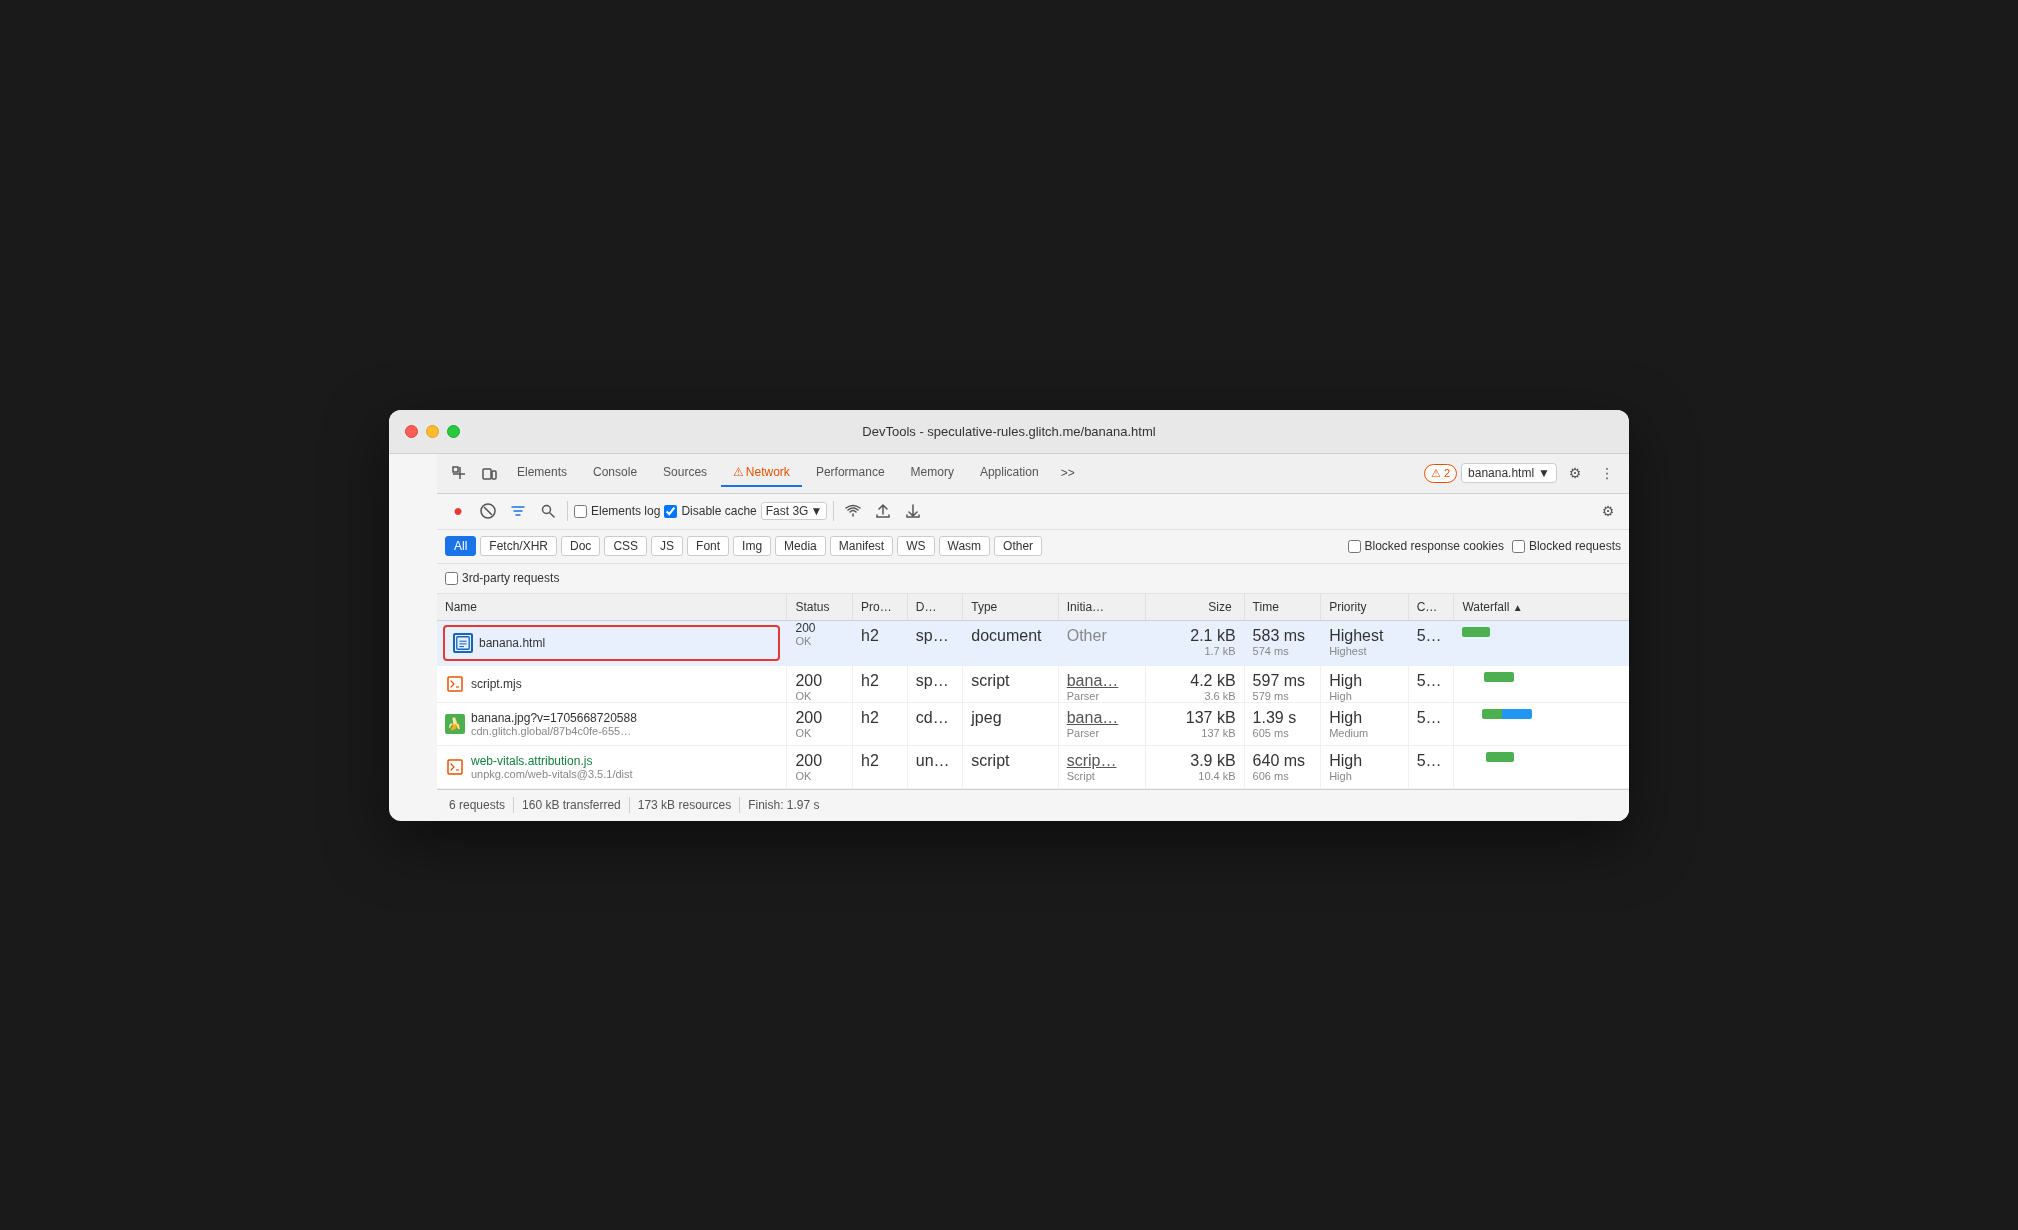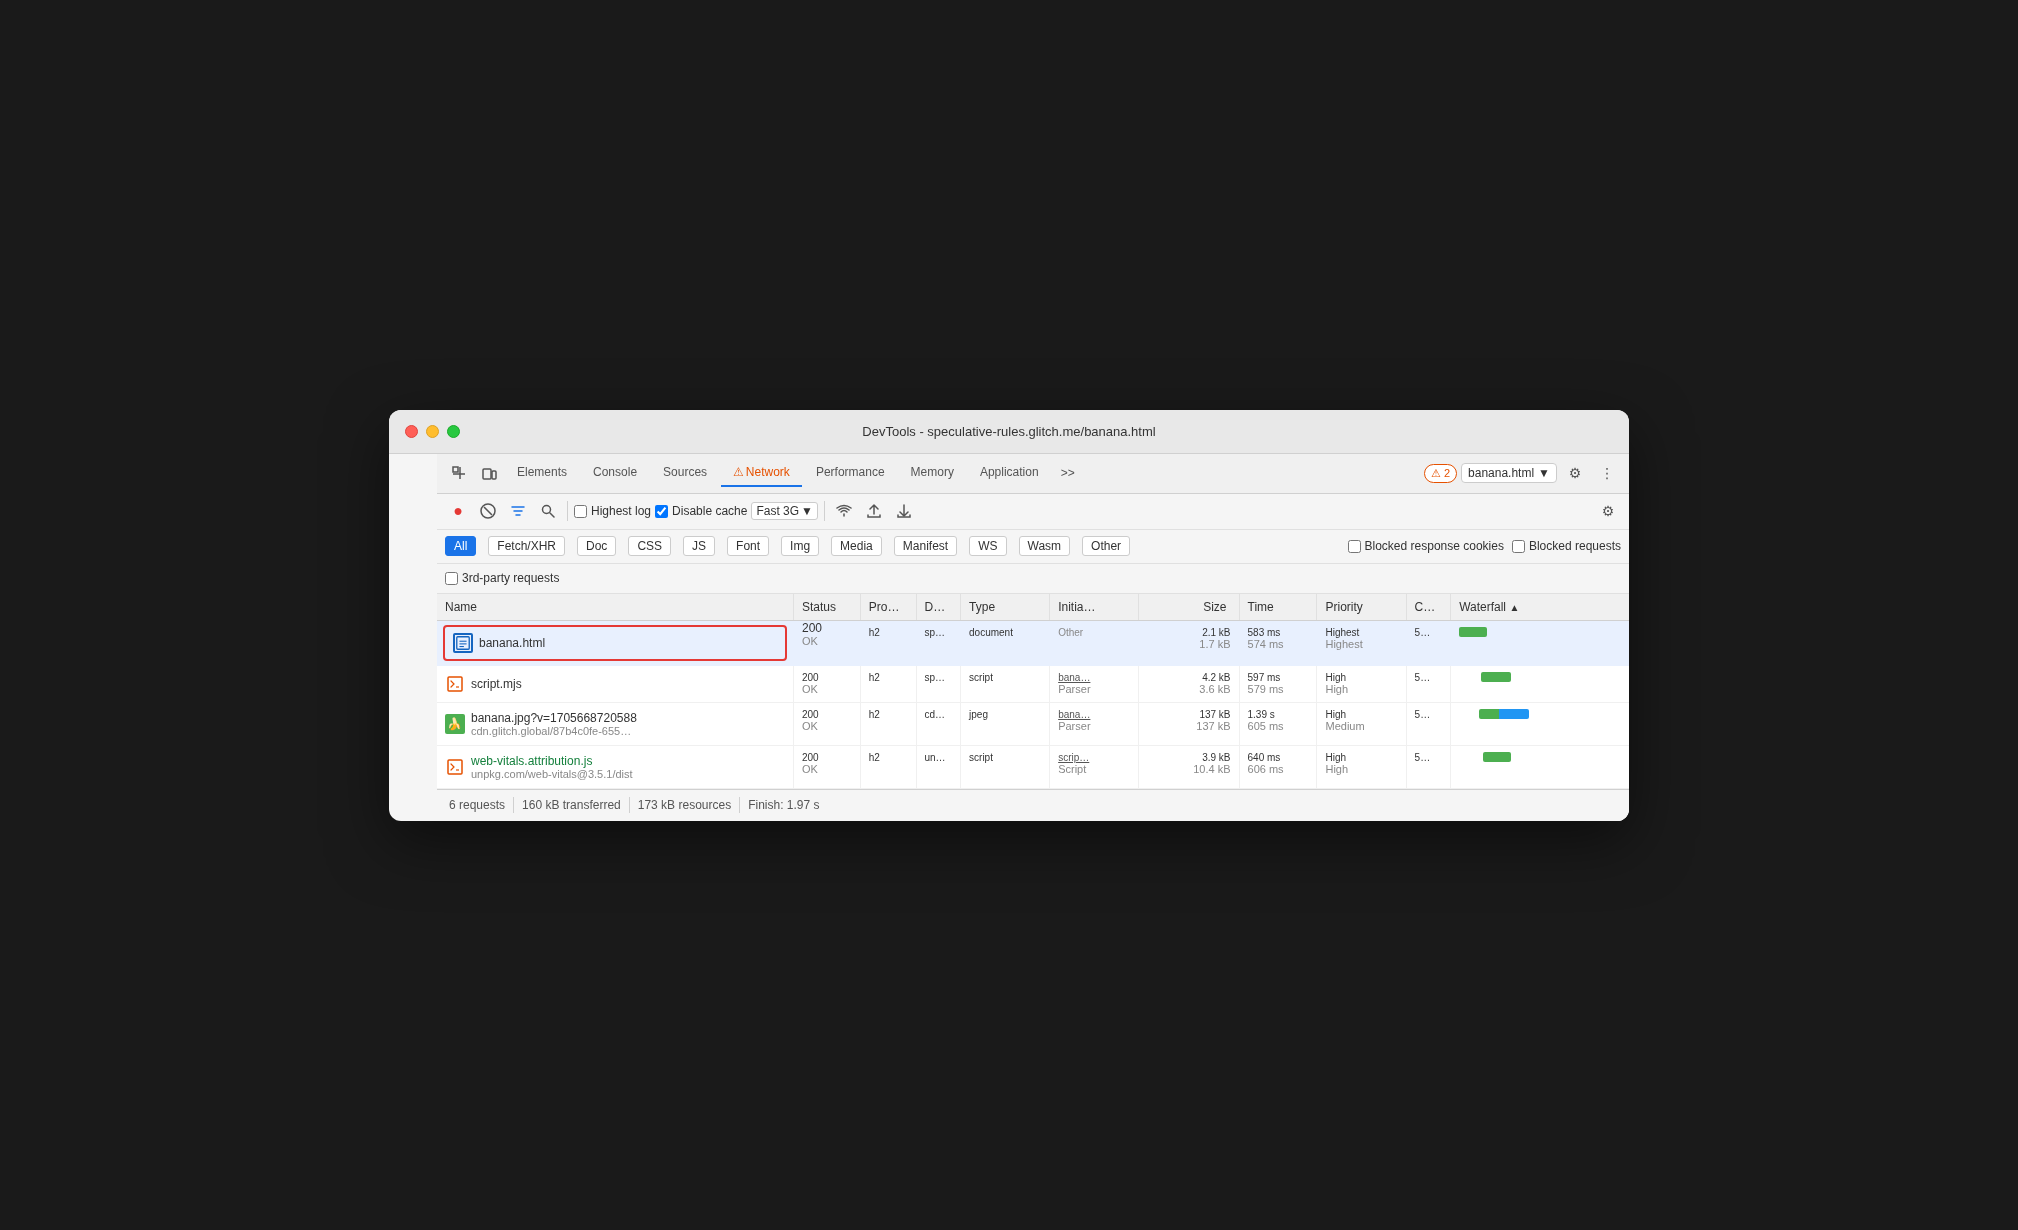--- a/index.html
+++ b/index.html
@@ -199,21 +199,21 @@
       background: #fff;
     }
     
     .type-filters {
       display: flex;
       align-items: center;
       background: #f5f5f5;
       border-bottom: 1px solid #e0e0e0;
       padding: 4px 8px;
       flex-wrap: wrap;
-      gap: 12px;
+      gap: 4px;
       min-height: 34px;
     }
     .type-filter-btn {
       padding: 2px 8px;
       font-size: 12px;
       border: 1px solid #ccc;
       border-radius: 3px;
       background: #fff;
       cursor: pointer;
       color: #333;
@@ -282,21 +282,21 @@
     .file-icon-html {
       border: 2px solid #1565c0;
       color: #1565c0;
       font-size: 10px;
       font-weight: bold;
       border-radius: 2px;
     }
     .status-cell { padding: 6px 8px; }
     .status-200 { color: #333; font-size: 12px; }
     .status-ok { color: #888; font-size: 11px; }
-    .cell-main { font-size: 10px; color: #333; padding-top: 6px; }
+    .cell-main { font-size: 16px; color: #333; padding-top: 6px; }
     .cell-sub { font-size: 11px; color: #888; }
     .size-cell { text-align: right; padding-right: 12px; }
     .time-cell { padding: 6px 8px; }
     .priority-cell { padding: 6px 8px; }
     .waterfall-cell { padding: 6px 8px; position: relative; min-width: 100px; }
     .initiator-link { text-decoration: underline; color: #555; }
     
     .status-bar {
       display: flex;
       align-items: center;
@@ -387,21 +387,21 @@
       </button>
       <button class="toolbar-btn">
         <svg width="14" height="14" viewBox="0 0 14 14" fill="none">
           <circle cx="5.5" cy="5.5" r="4" stroke="#555" stroke-width="1.5"></circle>
           <line x1="9" y1="9" x2="13" y2="13" stroke="#555" stroke-width="1.5" stroke-linecap="round"></line>
         </svg>
       </button>
       <div class="toolbar-divider"></div>
       <label class="checkbox-label">
         <input type="checkbox" style="">
-        <span>Highest log</span>
+        <span>Elements log</span>
       </label>
       <label class="checkbox-label">
         <input type="checkbox" checked="" style="">
         <span>Disable cache</span>
       </label>
       <div class="throttle-select">
         <span>Fast 3G</span>
         <span>▼</span>
       </div>
       <div class="toolbar-divider"></div>

